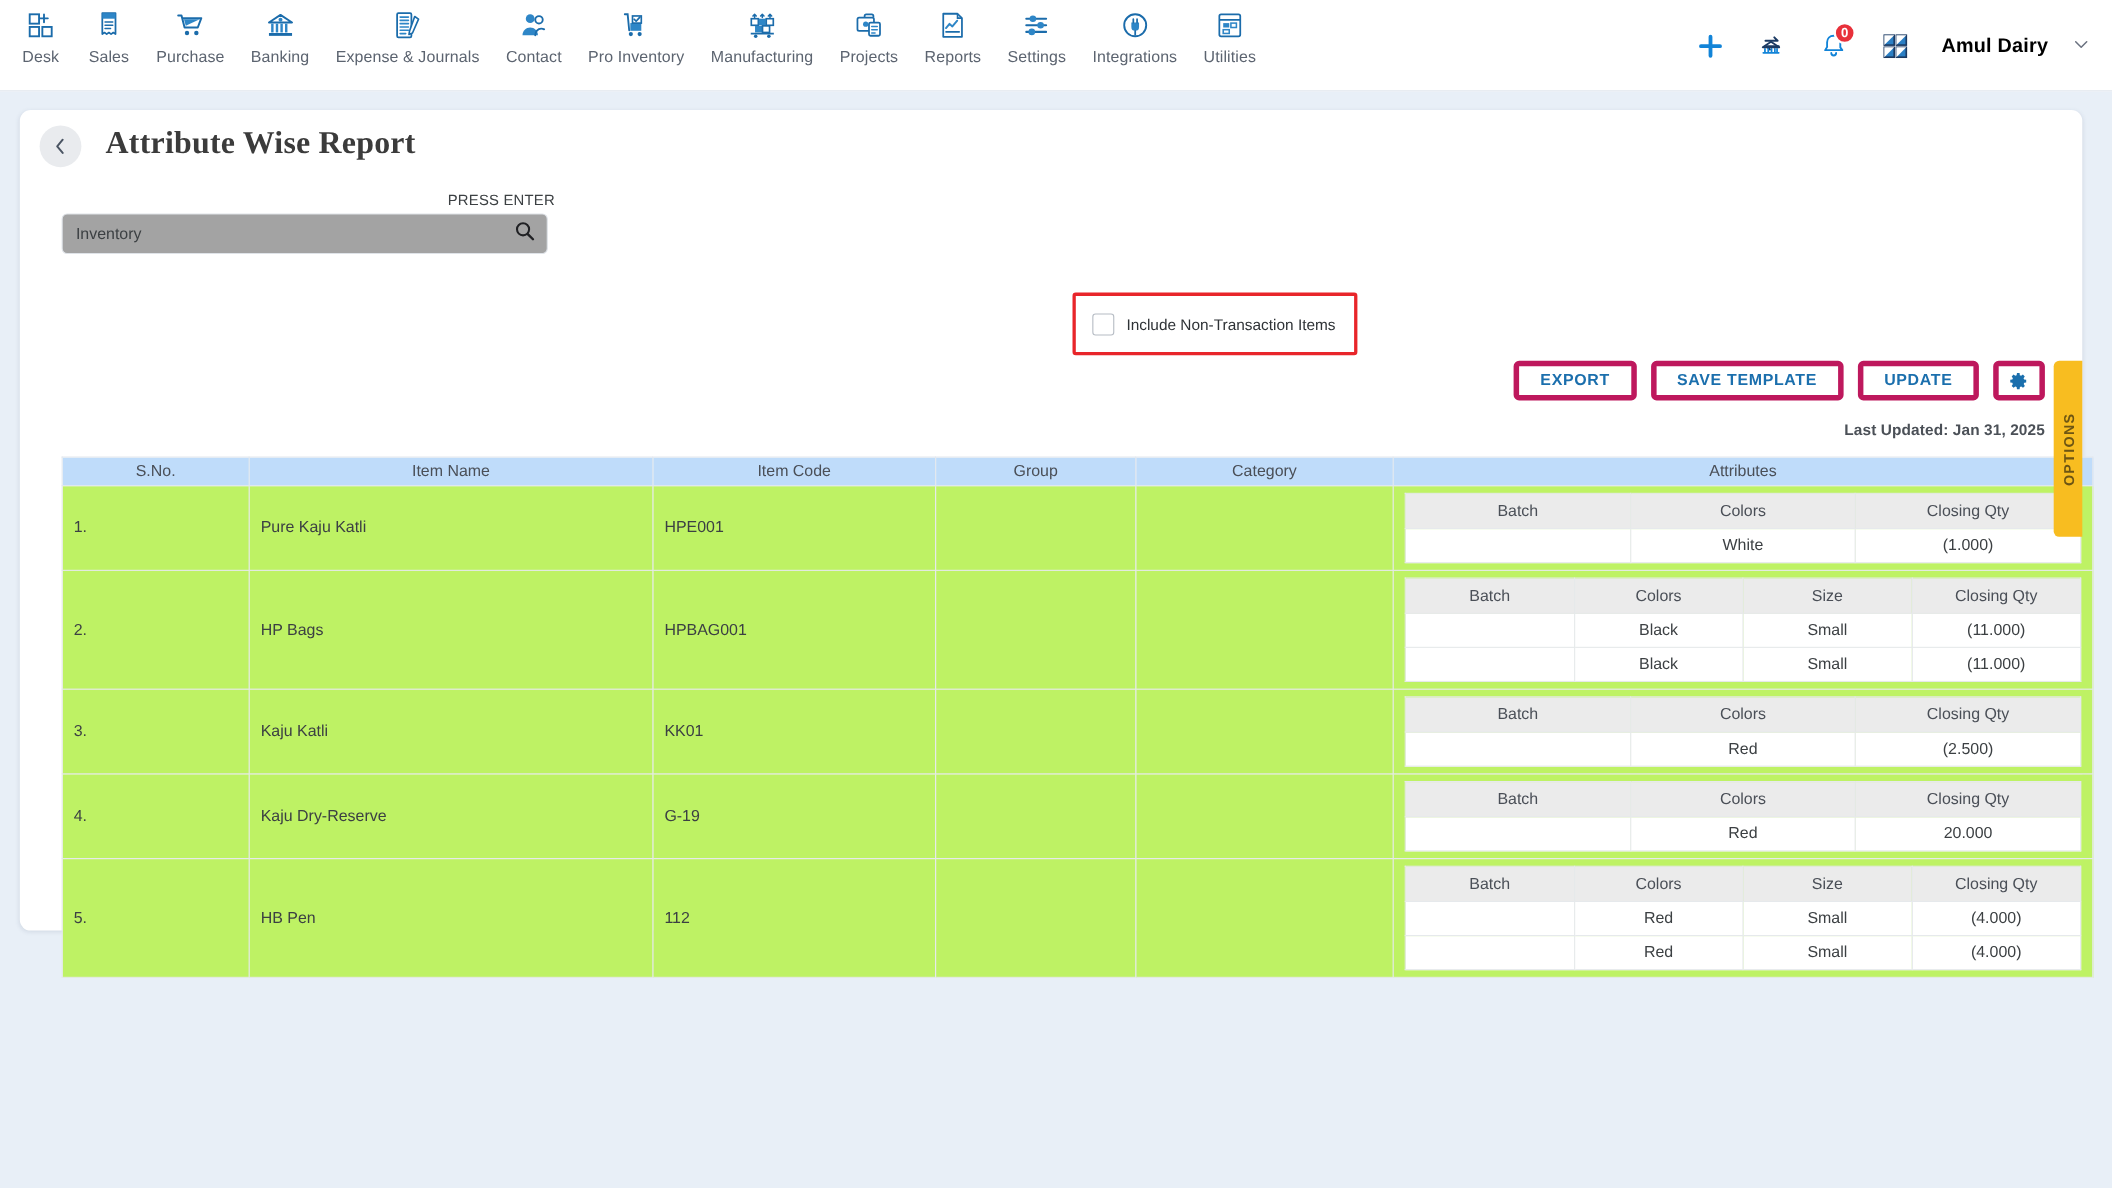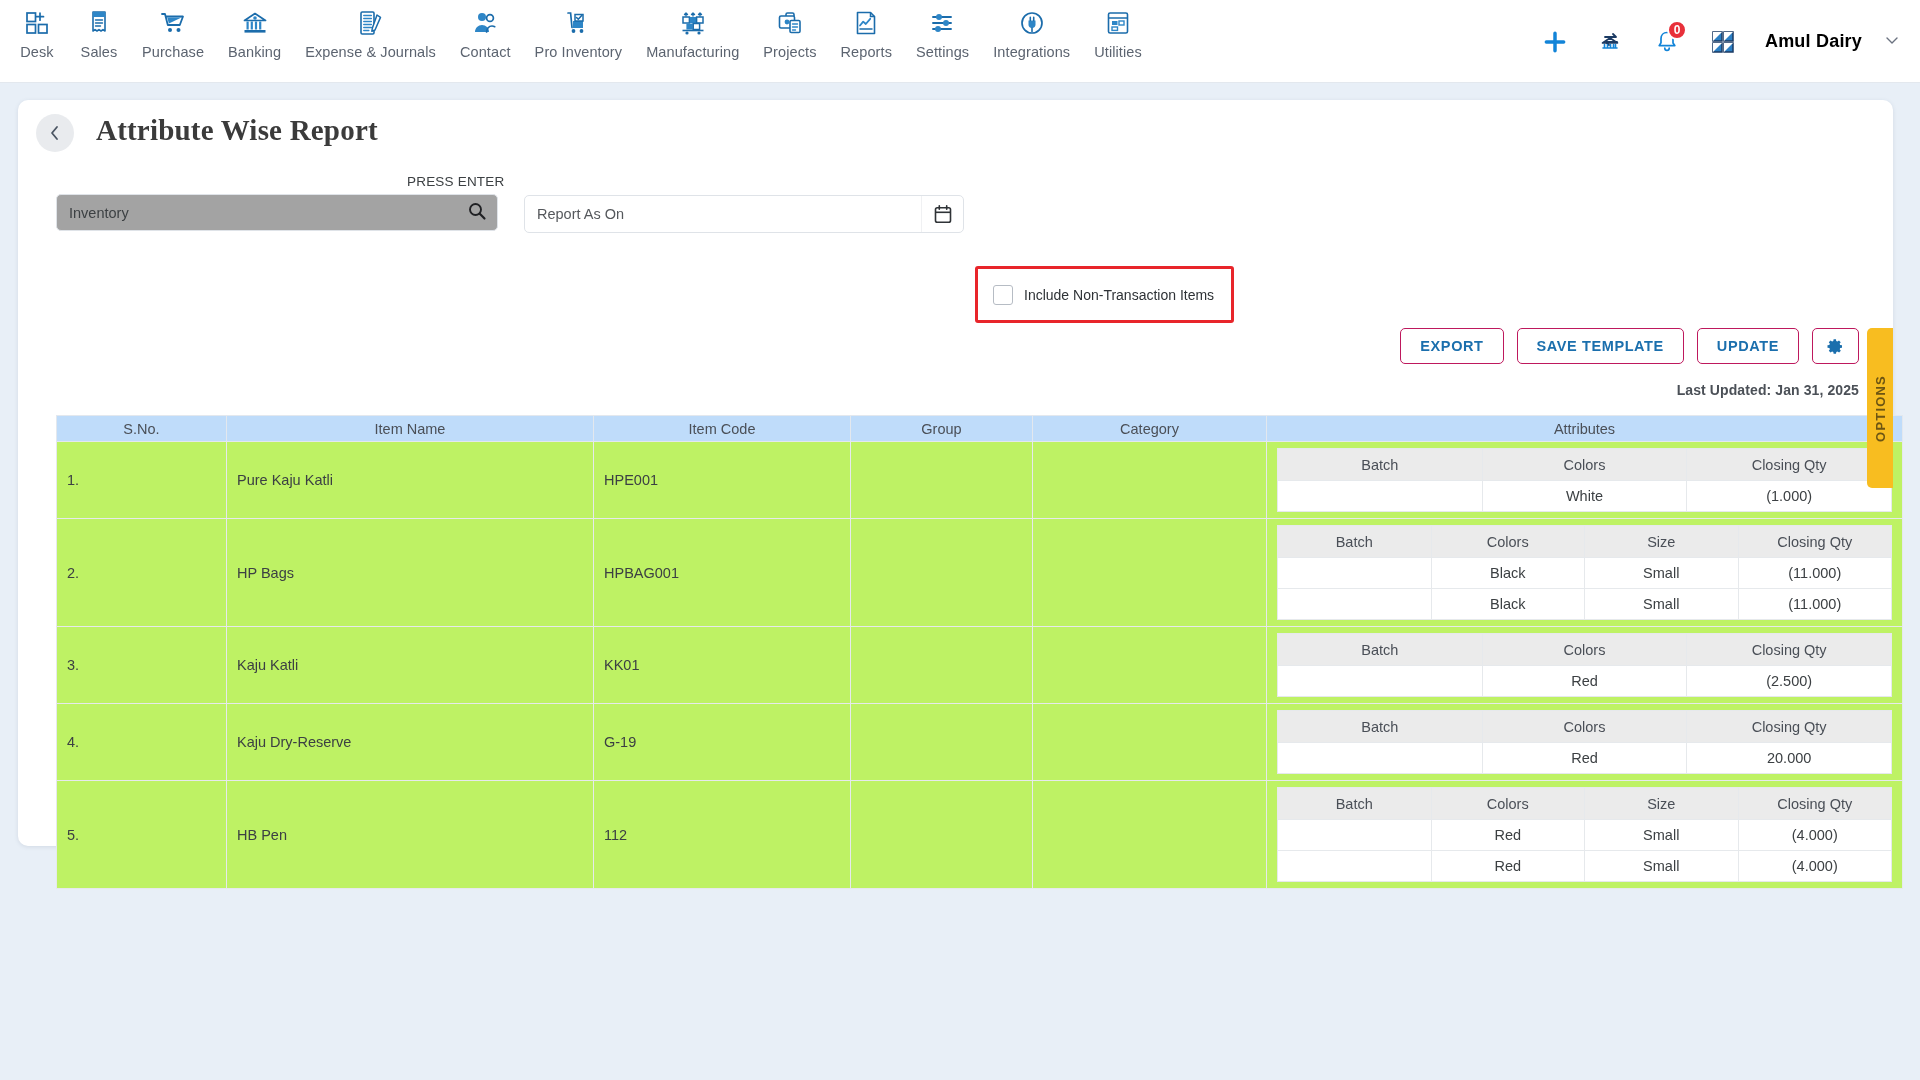--- a/index.html
+++ b/index.html
@@ -96,21 +96,21 @@
     cursor:pointer; flex:none;
   }
   .chk-label{ font-size:14px; color:#2e3236; white-space:nowrap; }
 
   
   .actions{
     position:absolute; right:34px; top:228px;
     display:flex; align-items:center; gap:13px;
   }
   .btn{
-    height:36px; border:1px solid #be185d; border-radius:5px; background:#fff;
+    height:36px; border:5px solid #be185d; border-radius:5px; background:#fff;
     color:#1b6fad; font-size:14.5px; font-weight:700; letter-spacing:.6px;
     display:flex; align-items:center; justify-content:center;
     padding:0 19px; cursor:pointer; font-family:"Liberation Sans", sans-serif;
   }
   .btn.gear{ width:47px; padding:0; }
   .last-updated{
     position:absolute; right:34px; top:282px;
     font-size:14px; font-weight:700; color:#4b5057; letter-spacing:.1px;
   }
 
@@ -368,30 +368,20 @@
     <div class="search-wrap">
       <input type="text" placeholder="Inventory" value="Inventory" style="">
       <span>
         <svg width="20" height="20" viewBox="0 0 20 20">
             <circle cx="8.5" cy="8.5" r="5.5" fill="none" stroke="#202124" stroke-width="1.9"></circle>
             <path d="M12.8 12.8L17.5 17.5" stroke="#202124" stroke-width="2.2" stroke-linecap="round"></path>
           </svg>
       </span>
     </div>
 
-    <div class="date-wrap">
-      <input type="text" placeholder="Report As On" style="">
-      <span class="date-btn">
-        <svg width="20" height="21" viewBox="0 0 20 21">
-          <rect x="2.5" y="3.8" width="15" height="14.5" rx="1.8" fill="none" stroke="#2f3337" stroke-width="1.6"></rect>
-          <path d="M2.5 8.3h15" stroke="#2f3337" stroke-width="1.6"></path>
-          <path d="M6.3 1.8v3.4M13.7 1.8v3.4" stroke="#2f3337" stroke-width="1.6" stroke-linecap="round"></path>
-        </svg>
-      </span>
-    </div>
   </div>
 
   <div class="chk-box-outline">
     <span class="chk"></span>
     <span class="chk-label">Include Non-Transaction Items</span>
   </div>
 
   <div class="actions">
     <div class="btn">EXPORT</div>
     <div class="btn">SAVE TEMPLATE</div>

